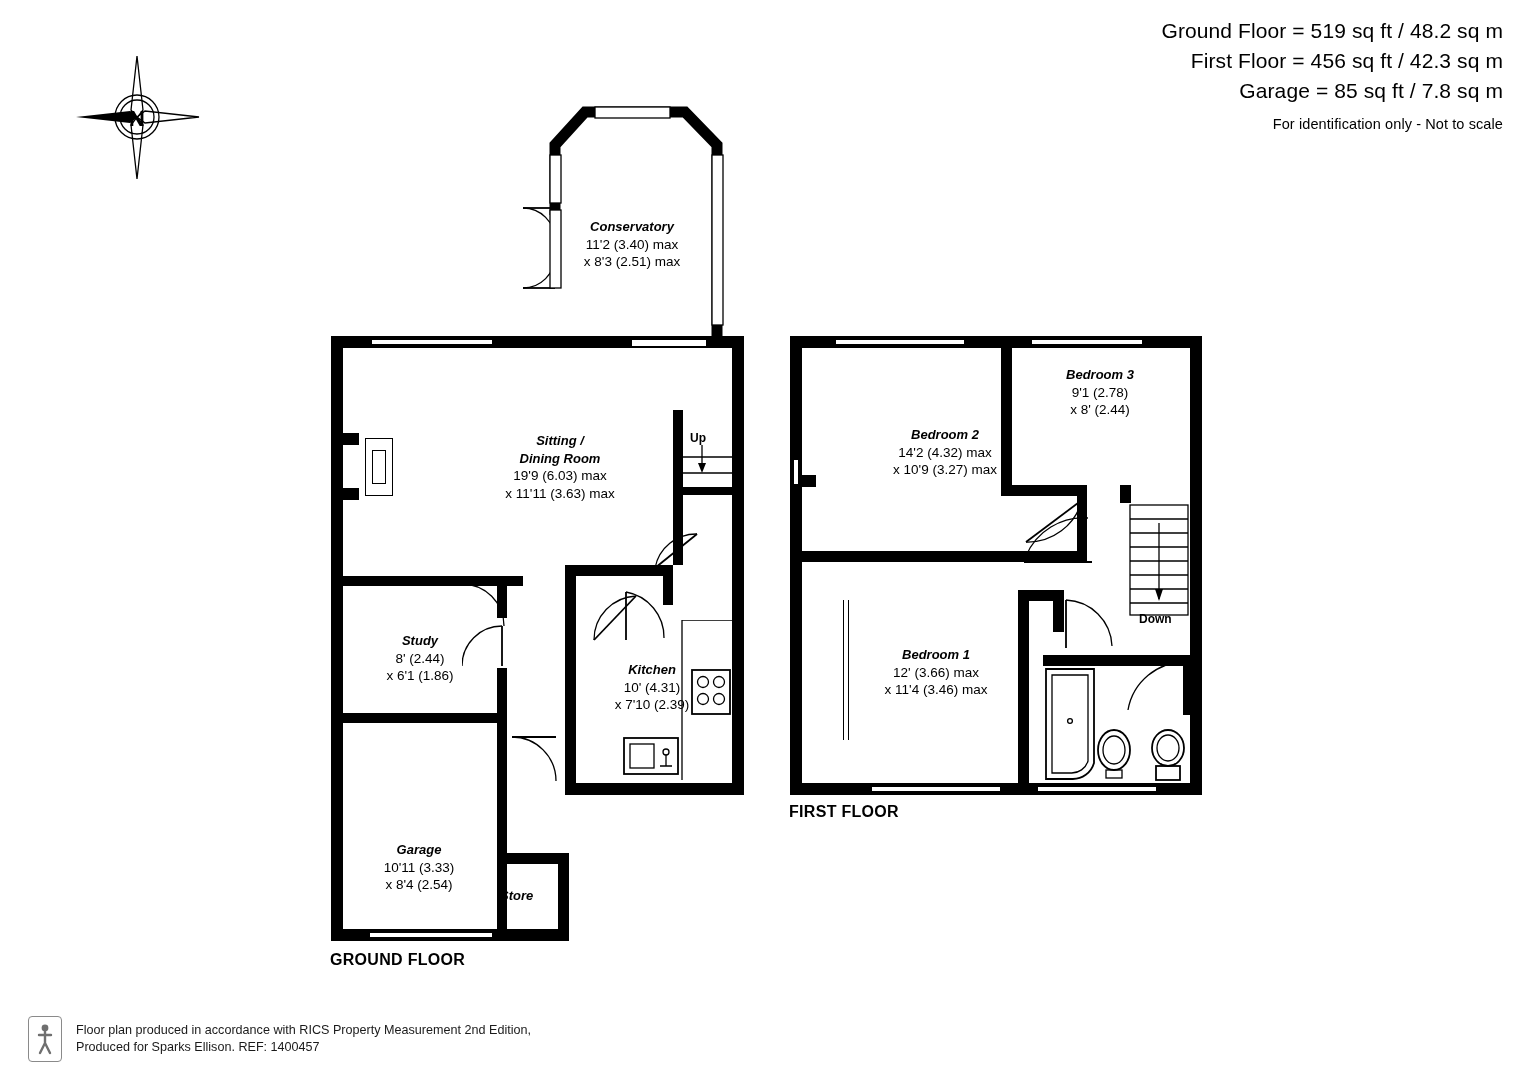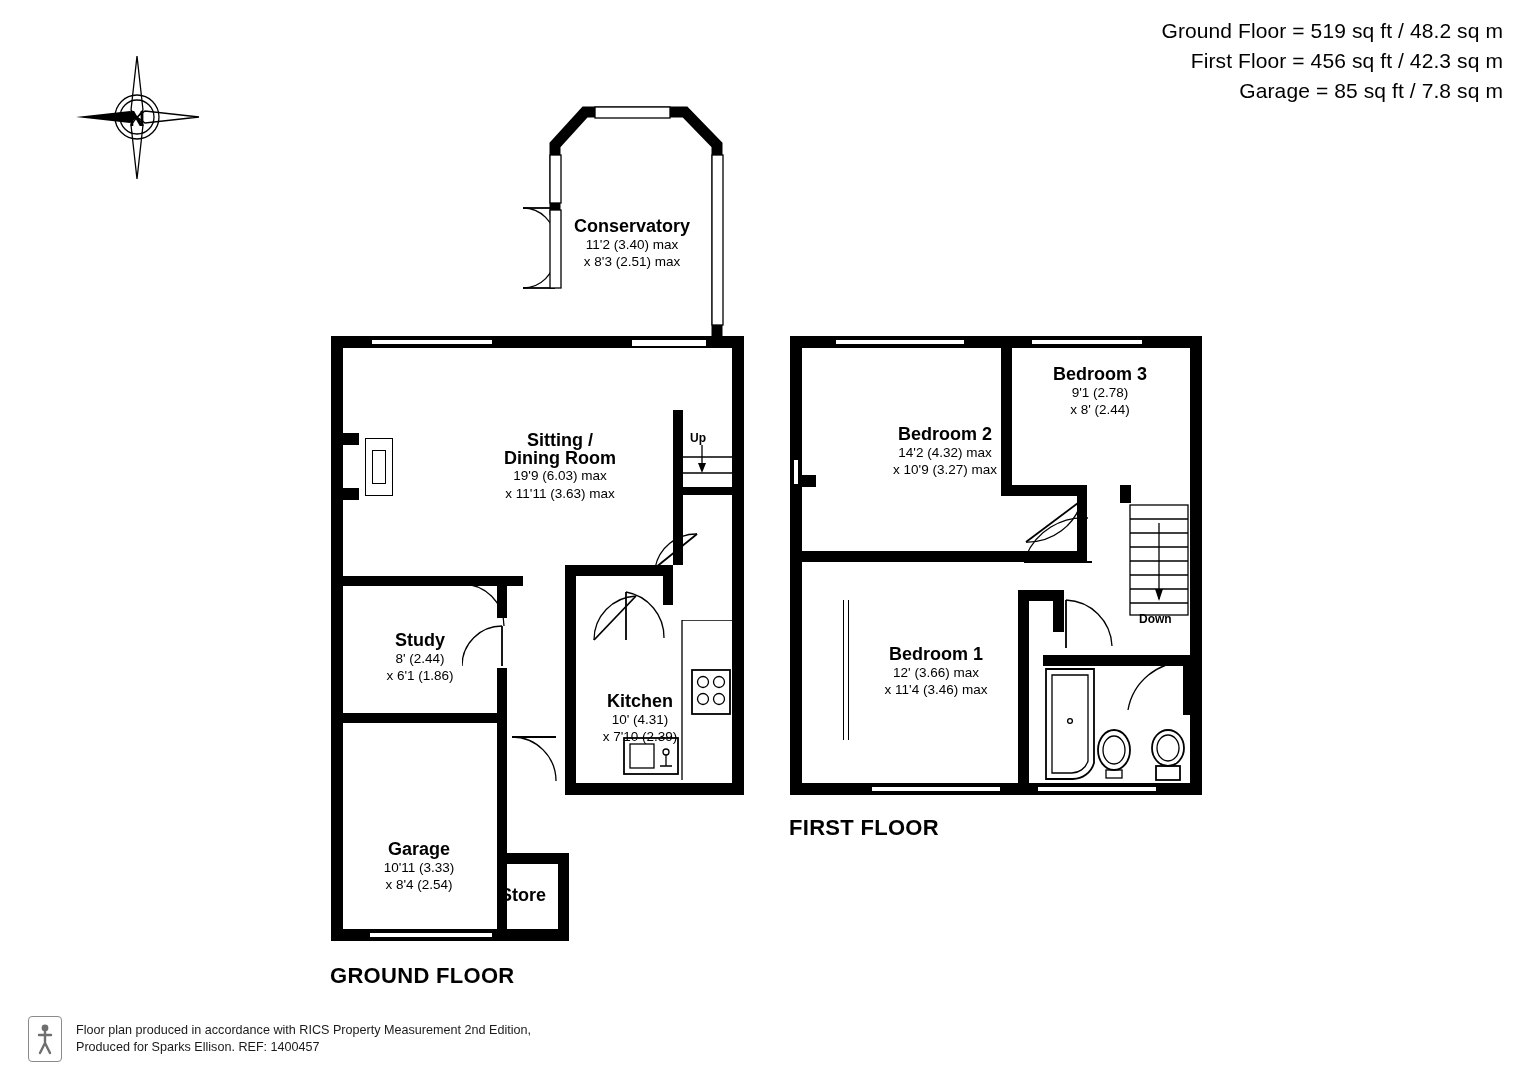--- a/index.html
+++ b/index.html
@@ -40,28 +40,27 @@
   .room-space { position: absolute; background: #ffffff; }
 
   
   .lbl {
     position: absolute;
     text-align: center;
     font-size: 13.5px;
     line-height: 17.5px;
     white-space: nowrap;
   }
-  .lbl b { font-size: 18px; display: block; }
+  .lbl b { font-size: 13px; display: block; font-style: italic; }
   .lbl .dims { display: block; }
   .floor-title {
     position: absolute;
-    font-size: 22px;
+    font-size: 16px;
     font-weight: bold;
     letter-spacing: .3px;
-    margin-top: 12px;
   }
   .mini {
     position: absolute;
     font-size: 12px;
     font-weight: bold;
   }
 
   
   .footer {
     position: absolute;
@@ -83,20 +82,21 @@
 </style>
 </head>
 <body>
 
 <div class="canvas">
 
   <div class="area-summary">
     <div>Ground Floor = 519 sq ft / 48.2 sq m</div>
     <div>First Floor = 456 sq ft / 42.3 sq m</div>
     <div>Garage = 85 sq ft / 7.8 sq m</div>
+    <div class="note">For identification only - Not to scale</div>
   </div>
 
   <div class="compass">
     <svg width="135" height="135" viewBox="0 0 135 135">
 
       <polygon points="67,6 73,60 67,68 61,60" class="stroke-thin" fill="#ffffff"></polygon>
       <polygon points="67,129 73,75 67,67 61,75" class="stroke-thin" fill="#ffffff"></polygon>
       <polygon points="129,67 75,73 67,67 75,61" class="stroke-thin" fill="#ffffff"></polygon>
       <polygon points="6,67 60,73 68,67 60,61" class="fill-blk"></polygon>
       <circle cx="67" cy="67" r="22" fill="#ffffff" class="stroke-thin"></circle>
@@ -232,21 +232,21 @@
       <span class="dims">19'9 (6.03) max</span>
       <span class="dims">x 11'11 (3.63) max</span>
     </div>
 
     <div class="lbl" style="left:340px; top:632px; width:160px;">
       <b>Study</b>
       <span class="dims">8' (2.44)</span>
       <span class="dims">x 6'1 (1.86)</span>
     </div>
 
-    <div class="lbl" style="left:560px; top:661px; width:160px;margin-top:32px;">
+    <div class="lbl" style="left:572px; top:661px; width:160px;">
       <b>Kitchen</b>
       <span class="dims">10' (4.31)</span>
       <span class="dims">x 7'10 (2.39)</span>
     </div>
 
     <div class="lbl" style="left:338px; top:800px; width:162px;margin-top:41px;">
       <b>Garage</b>
       <span class="dims">10'11 (3.33)</span>
       <span class="dims">x 8'4 (2.54)</span>
     </div>

